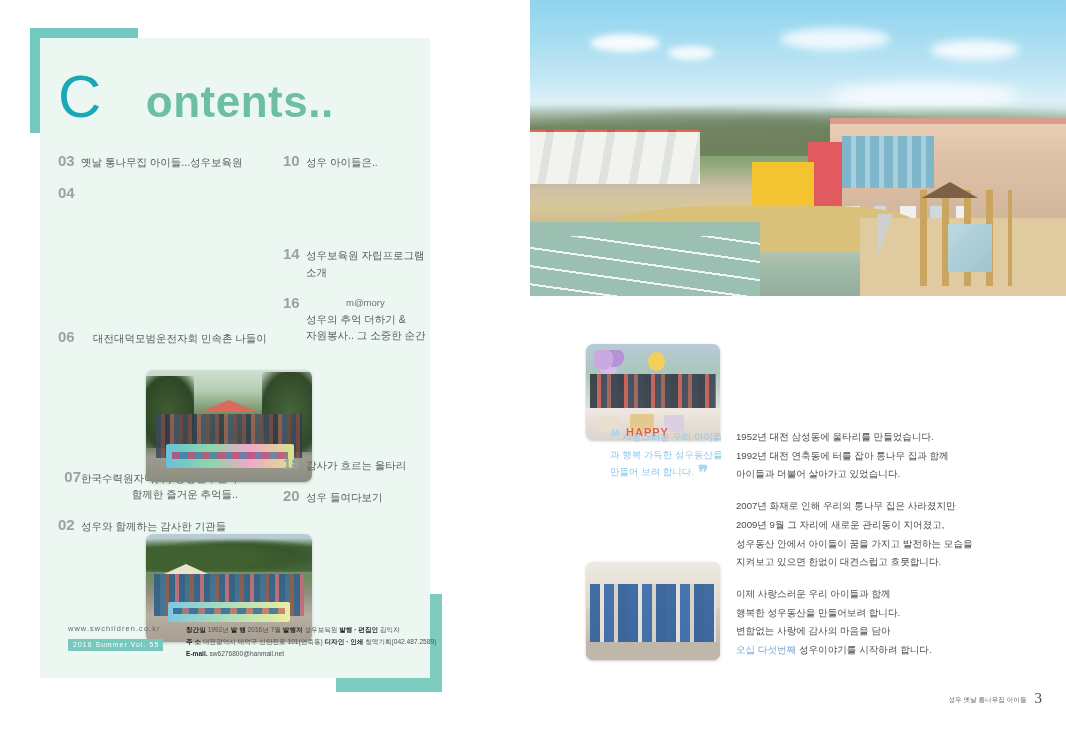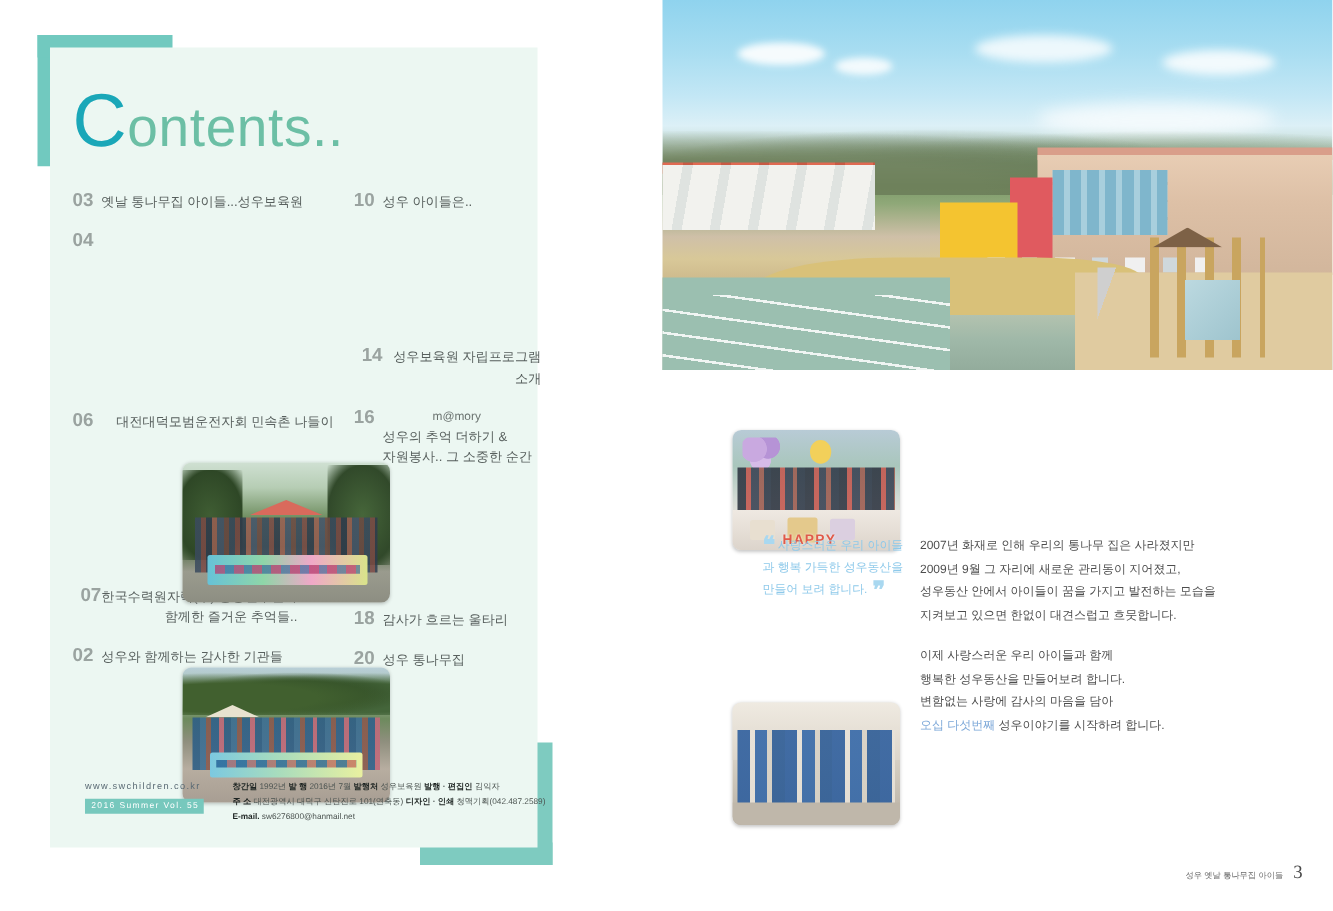--- a/index.html
+++ b/index.html
@@ -64,21 +64,22 @@
     white-space: nowrap;
     font-weight: 300;
   }
   .contents-heading .big-c {
     color: #1aa7b8;
     font-size: 60px;
     font-weight: 300;
   }
   .contents-heading .rest {
     color: #6cbfa5;
-    font-weight: 400;
+    font-weight: 700;
+    margin-left: 44px;
   }
 
   
   .toc-col { position: absolute; }
   #toc-col-left { left: 58px; top: 152px; width: 215px; }
   #toc-col-right { left: 283px; top: 152px; width: 150px; }
 
   .toc-entry {
     display: flex;
     align-items: flex-start;
@@ -355,21 +356,21 @@
       <div class="balloons"></div>
       <div class="balloon-y"></div>
       <div class="kids"></div>
       <div class="table"></div>
       <div class="cake1"></div>
       <div class="cake2"></div>
       <div class="cake3"></div>
       <div class="happy">HAPPY</div>
     </div>
 
-    <div class="toc-entry" style="margin-top:106px;text-align:right;">
+    <div class="toc-entry" style="margin-top:75px;">
       <span class="toc-num">14</span>
       <span class="toc-text">성우보육원 자립프로그램 소개</span>
     </div>
 
     <div class="toc-entry">
       <span class="toc-num">16</span>
       <span class="toc-text">
         <span class="toc-small-label">m@mory</span>
         <span class="sub-line">성우의 추억 더하기 &amp;</span>
         <span class="sub-line">자원봉사.. 그 소중한 순간</span>
@@ -382,21 +383,21 @@
       <div class="table"></div>
     </div>
 
     <div class="toc-entry" style="margin-top:112px;">
       <span class="toc-num">18</span>
       <span class="toc-text">감사가 흐르는 울타리</span>
     </div>
 
     <div class="toc-entry">
       <span class="toc-num">20</span>
-      <span class="toc-text">성우 통나무집</span>
+      <span class="toc-text">성우 들여다보기</span>
     </div>
   </div>
 
   <div id="colophon">
     <div class="colophon-left">
       <div class="site-url">www.swchildren.co.kr</div>
       <div class="vol-badge">2016 Summer Vol. 55</div>
     </div>
     <div class="colophon-right">
       <div class="col-line">
@@ -450,20 +451,25 @@
     <div class="play-panel"></div>
   </div>
 
 
   <div id="pullquote">
     <span class="qmark-open">❝</span><span>사랑스러운 우리 아이들과 행복 가득한 성우동산을  만들어 보려 합니다.</span><span class="qmark-close">❞</span>
   </div>
 
   <div id="body-text">
     <div class="para">
+      <div>1952년 대전 삼성동에 울타리를 만들었습니다.</div>
+      <div>1992년 대전 연축동에 터를 잡아 통나무 집과 함께</div>
+      <div>아이들과 더불어 살아가고 있었습니다.</div>
+    </div>
+    <div class="para">
       <div>2007년 화재로 인해 우리의 통나무 집은 사라졌지만</div>
       <div>2009년 9월 그 자리에 새로운 관리동이 지어졌고,</div>
       <div>성우동산 안에서 아이들이 꿈을 가지고 발전하는 모습을</div>
       <div>지켜보고 있으면 한없이 대견스럽고 흐뭇합니다.</div>
     </div>
     <div class="para">
       <div>이제 사랑스러운 우리 아이들과 함께</div>
       <div>행복한 성우동산을 만들어보려 합니다.</div>
       <div>변함없는 사랑에 감사의 마음을 담아</div>
       <div><span class="hl">오십 다섯번째</span><span> 성우이야기를 시작하려 합니다.</span></div>

